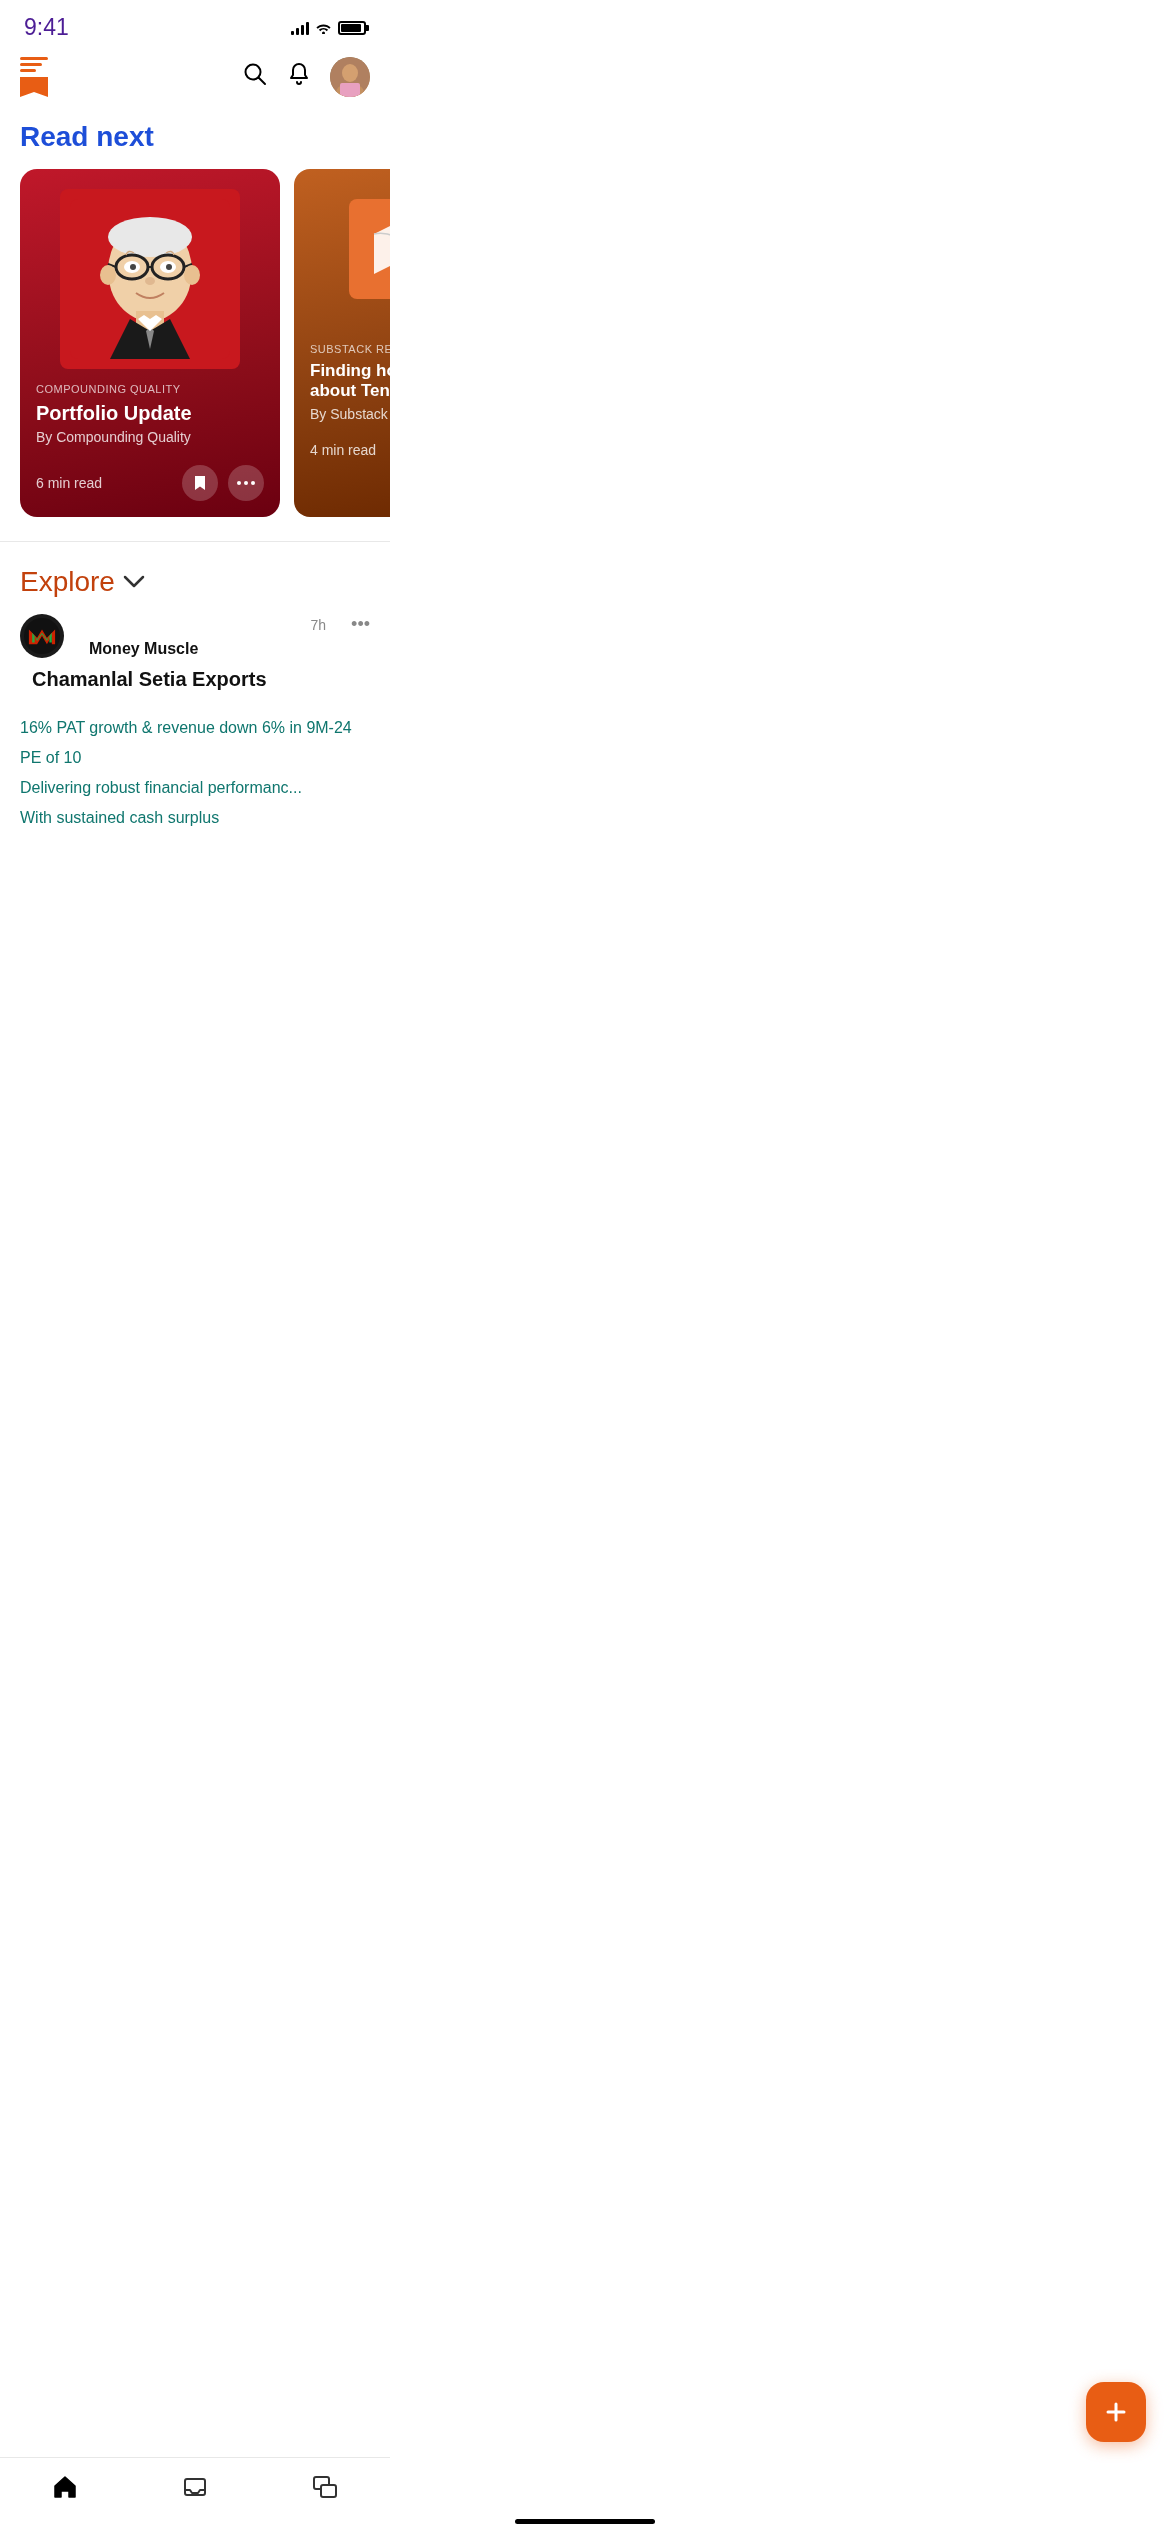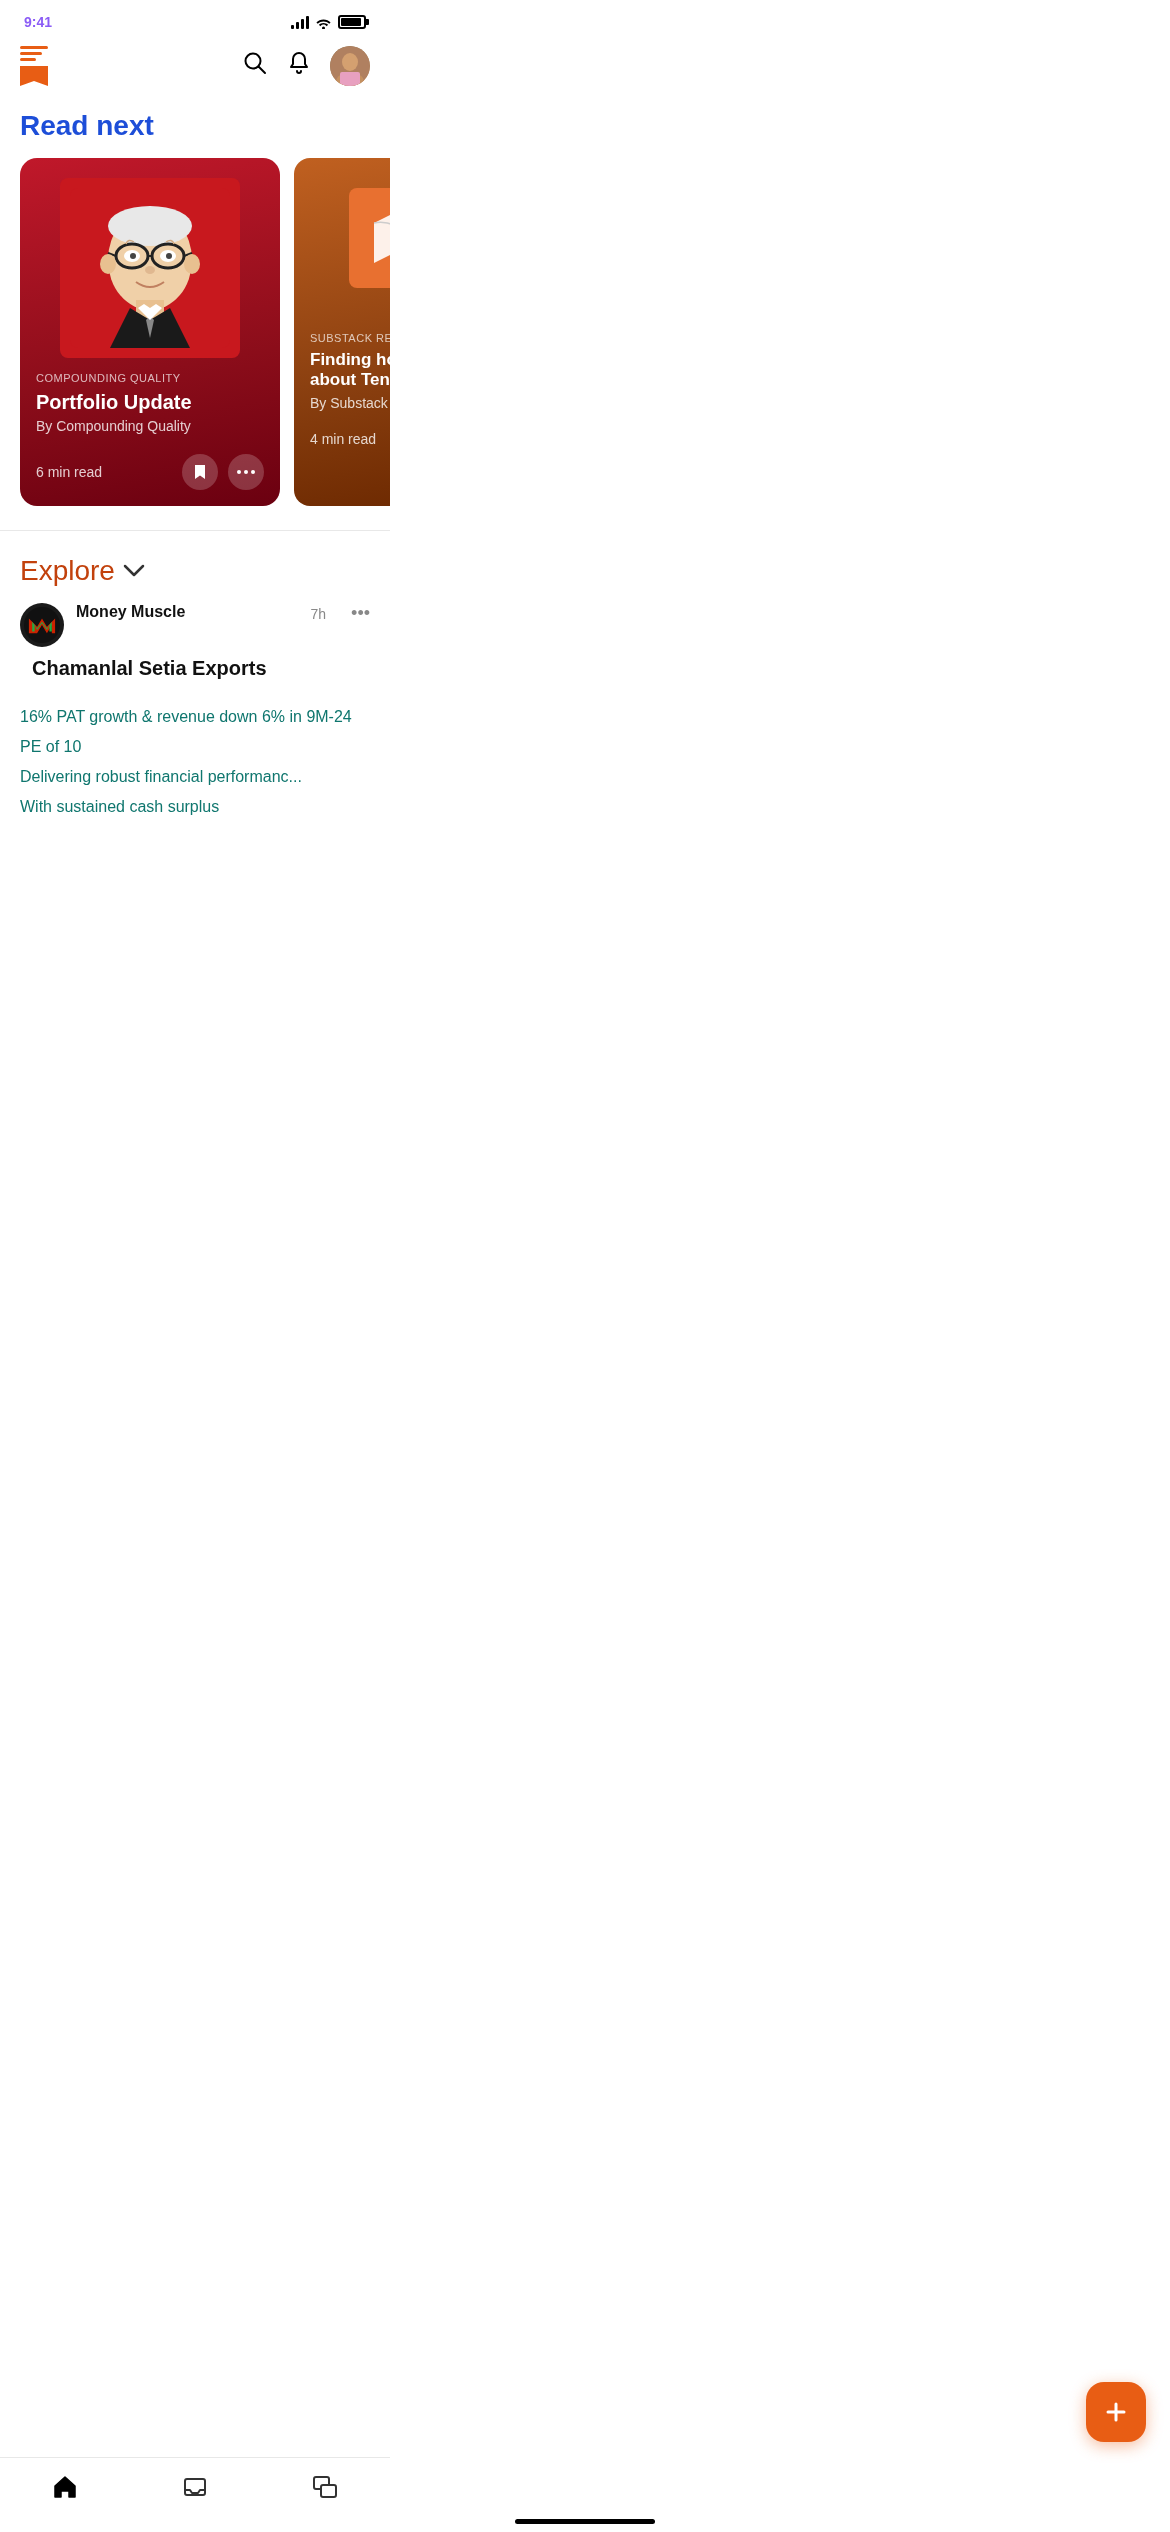--- a/index.html
+++ b/index.html
@@ -15,23 +15,23 @@
 
     
     .status-bar {
       display: flex;
       justify-content: space-between;
       align-items: center;
       padding: 14px 24px 8px;
       background: #fff;
     }
     .status-time {
-      font-size: 14px;
-      font-weight: 700;
-      color: #8b5cf6;
+      font-size: 23px;
+      font-weight: 400;
+      color: #4c1d95;
     }
     .status-icons {
       display: flex;
       align-items: center;
       gap: 6px;
     }
     .signal-bars {
       display: flex;
       align-items: flex-end;
       gap: 2px;
@@ -259,22 +259,22 @@
       padding: 0 20px 16px;
     }
     .post-header {
       display: flex;
       align-items: flex-start;
       justify-content: space-between;
       margin-bottom: 10px;
     }
     .post-author-info {
       display: flex;
-      align-items: flex-start;
-      gap: 12px;
+      align-items: flex-end;
+      gap: 25px;
     }
     .post-avatar {
       width: 44px;
       height: 44px;
       border-radius: 50%;
       background: #1a1a1a;
       display: flex;
       align-items: center;
       justify-content: center;
       flex-shrink: 0;

